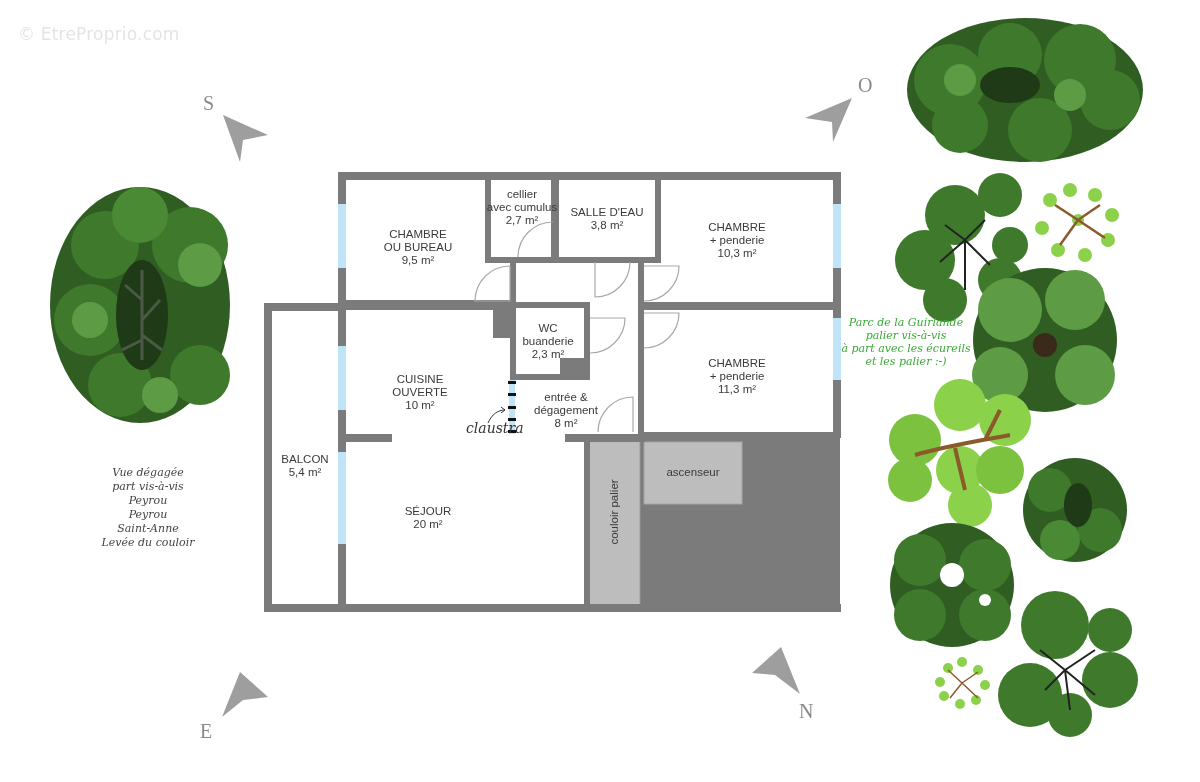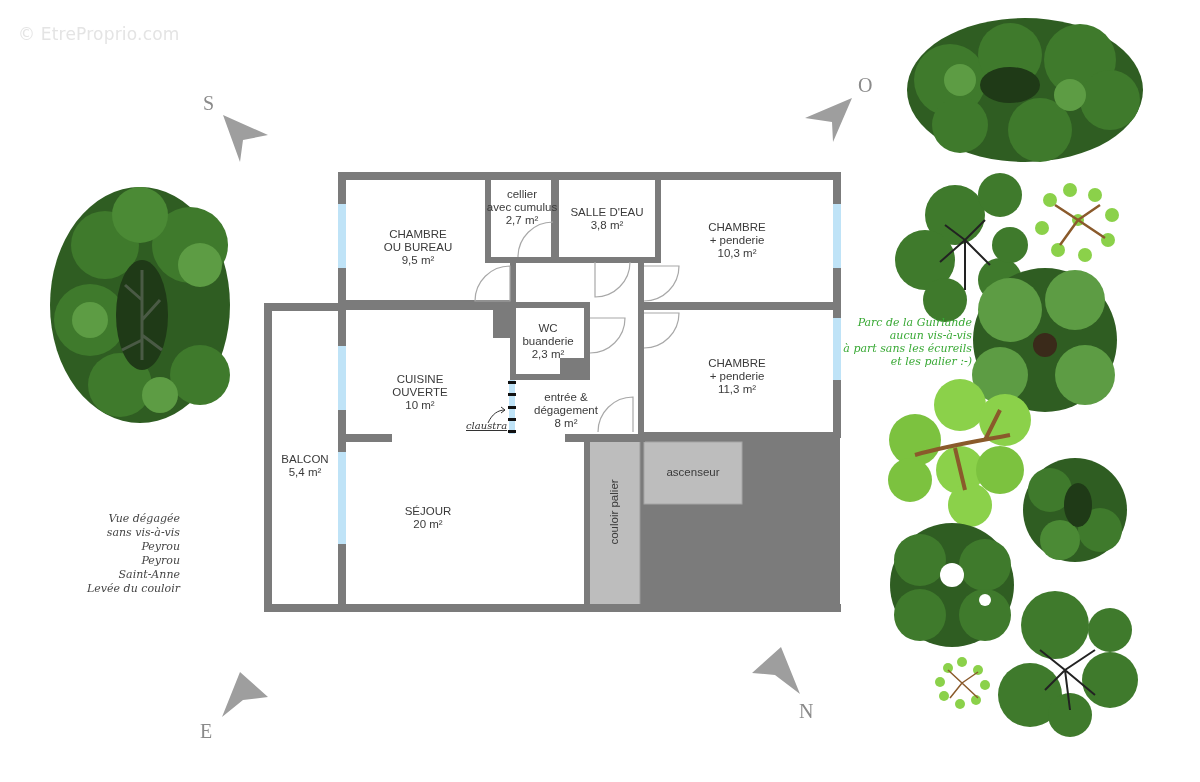--- a/index.html
+++ b/index.html
@@ -4,24 +4,24 @@
 <style>
   html, body { margin: 0; padding: 0; background: #ffffff; }
   body { width: 1200px; height: 782px; position: relative; overflow: hidden;
          font-family: "Liberation Sans", sans-serif; }
   #stage { position: absolute; left: 0; top: 0; width: 1200px; height: 702px; }
   .watermark { position: absolute; left: 18px; top: 24px; font-size: 17px; color: #e4e4e4;
                font-family: "DejaVu Sans", sans-serif; letter-spacing: 0.2px; }
   .compass-label { font-family: "Liberation Serif", serif; fill: #8a8a8a; font-size: 20px; }
   .room-text { font-family: "Liberation Sans", sans-serif; fill: #3a3a3a; font-size: 11.5px; }
   .script-note { position: absolute; font-family: "DejaVu Serif", serif; font-style: italic;
-                 font-size: 11px; line-height: 14px; text-align: right; color: #444; }
+                 font-size: 11px; line-height: 14px; text-align: center; color: #444; }
   .script-note.green { color: #39a935; font-size: 11px; line-height: 13px; }
   .claustra { position: absolute; left: 466px; top: 420px; font-family: "DejaVu Serif", serif;
-              font-style: italic; font-size: 10px; color: #333; text-decoration: underline; }
+              font-style: italic; font-size: 14px; color: #333; }
 </style>
 </head>
 <body>
 
 <div id="stage">
 
   <div class="watermark">© EtreProprio.com</div>
 
   <svg width="1200" height="782" viewBox="0 0 1200 782" style="position:absolute;left:0;top:0">
 
@@ -294,28 +294,28 @@
         </g>
         <g>
           <text x="0" y="0" transform="translate(618,512) rotate(-90)">couloir palier</text>
         </g>
       </g>
     </g>
   </svg>
 
   <div class="claustra">claustra</div>
 
-  <div class="script-note" style="left:80px; top:466px; width:100px;margin-top:46px;">
+  <div class="script-note" style="left:98px; top:466px; width:100px;">
     <div>Vue dégagée</div>
-    <div>sans vis-à-vis</div>
+    <div>part vis-à-vis</div>
     <div>Peyrou</div>
     <div>Peyrou</div>
     <div>Saint-Anne</div>
     <div>Levée du couloir</div>
   </div>
 
   <div class="script-note green" style="left:840px; top:316px; width:132px;">
     <div>Parc de la Guirlande</div>
-    <div>aucun vis-à-vis</div>
-    <div>à part sans les écureils</div>
+    <div>palier vis-à-vis</div>
+    <div>à part avec les écureils</div>
     <div>et les palier :-)</div>
   </div>
 </div>
 
 </body></html>

